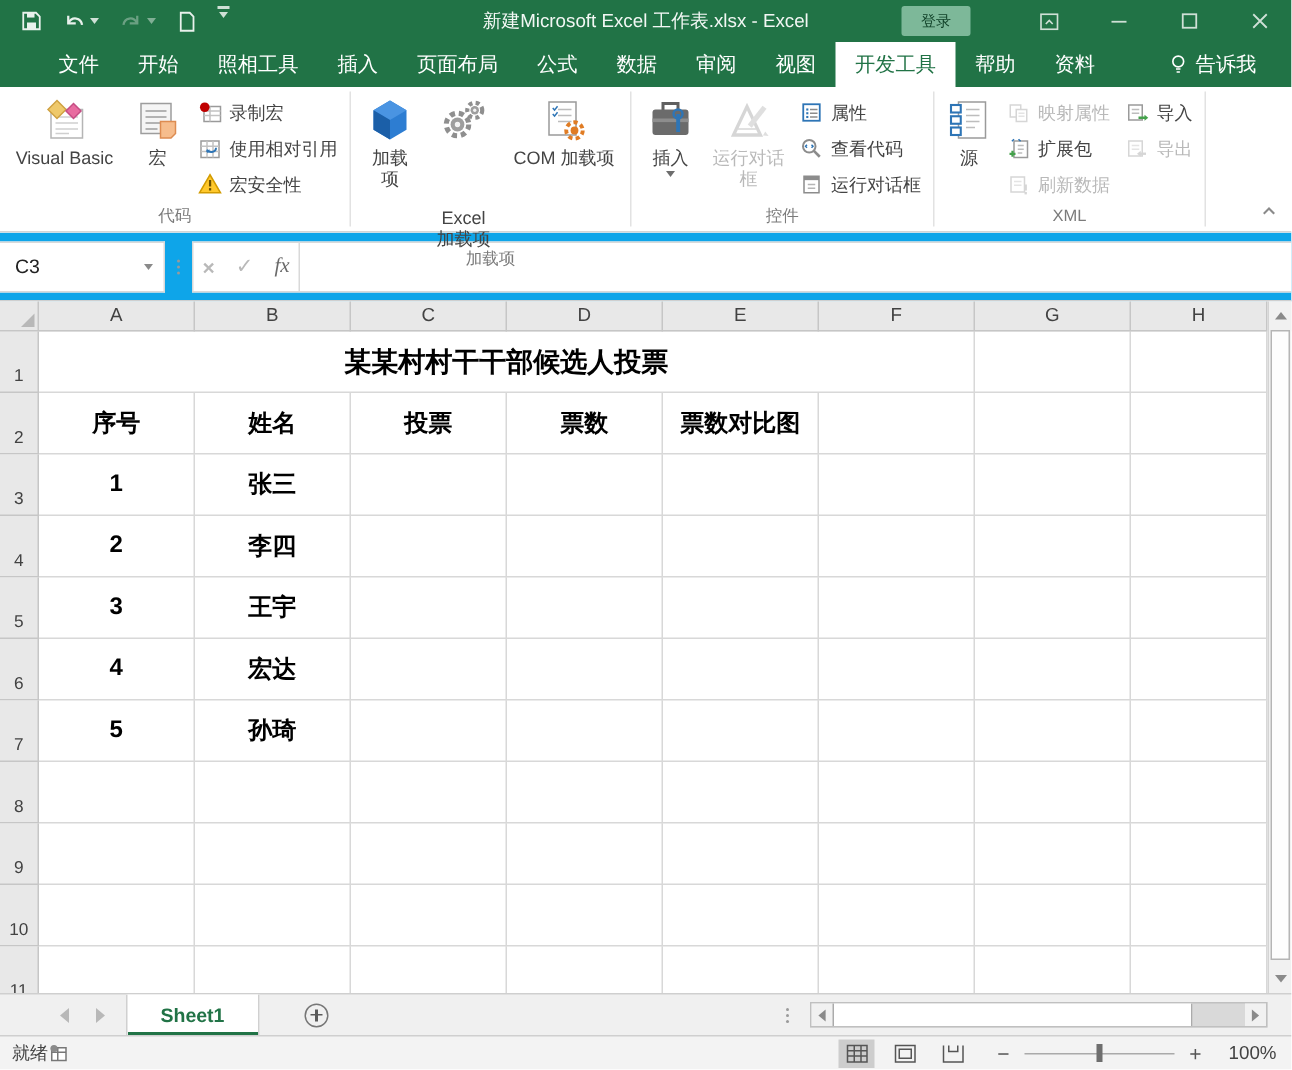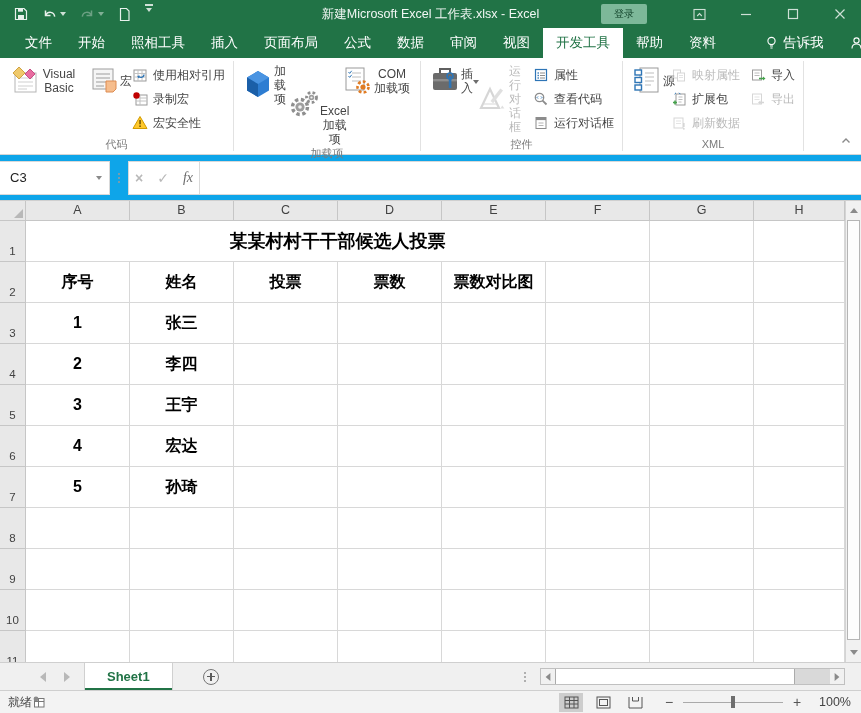--- a/index.html
+++ b/index.html
@@ -13,33 +13,33 @@
 .caret-down { width:0; height:0; border-left:3px solid transparent; border-right:3px solid transparent; border-top:4px solid #cfe0d6; }
 .qat-sep-caret { display:flex; flex-direction:column; align-items:center; gap:2px; }
 .qat-sep-caret .bar { width:8px; height:1.5px; background:#cfe0d6; }
 .doc-title { position:absolute; left:50%; transform:translateX(-50%); font-size:12.5px; color:#f2f7f4; white-space:nowrap; }
 .tb-right { margin-left:auto; display:flex; align-items:center; height:100%; }
 .signin { background:#7db899; color:#0e3f26; font-size:10px; padding:3px 13px; border-radius:2px; margin-right:22px; }
 .winbtn { width:34px; height:100%; display:flex; align-items:center; justify-content:center; margin-left:13px; }
 .winbtn svg { display:block; }
 
 
-.tabrow { height:30px; background:#217346; display:flex; align-items:stretch; padding-left:12px; }
+.tabrow { height:30px; background:#217346; display:flex; align-items:stretch; padding-left:26px; }
 .tab { display:flex; align-items:center; padding:0 13px; color:#fff; font-size:13.5px; white-space:nowrap; cursor:default; }
 .tab.active { background:#fff; color:#217346; }
 .tab-tellme { margin-left:24px; display:flex; align-items:center; gap:6px; }
 .tab-share { margin-left:auto; margin-right:6px; display:flex; align-items:center; gap:6px; }
 
 
 .ribbon { height:97px; background:#fff; border-bottom:1px solid #d5d5d5; display:flex; position:relative; }
 .rgroup { display:flex; flex-direction:column; padding:1px 3px 0; }
 .rg-content { flex:1; display:flex; align-items:flex-start; }
 .rg-label { height:17px; line-height:15px; text-align:center; font-size:11px; color:#7b7b7b; }
 .rsep { width:1px; background:#e2e2e2; margin:3px 0 3px; }
-.bigbtn { display:flex; flex-direction:row; align-items:center; padding:5px 5px 0; font-size:12px; color:#444; text-align:center; }
+.bigbtn { display:flex; flex-direction:column; align-items:center; padding:5px 5px 0; font-size:12px; color:#444; text-align:center; }
 .bigbtn .bicon { width:32px; height:32px; margin-bottom:2px; }
 .bigbtn .blabel { line-height:14px; }
 .smallcol { display:flex; flex-direction:column; padding-top:4px; }
 .smallbtn { display:flex; align-items:center; gap:5px; height:24px; padding:0 5px; font-size:12px; color:#444; white-space:nowrap; }
 .smallbtn .sicon { width:16px; height:16px; flex:none; }
 .dis { color:#b9b9b9 !important; }
 .dis svg { opacity:0.4; }
 .collapse-chevron { position:absolute; right:10px; bottom:8px; width:10px; height:10px; }
 .collapse-chevron svg { display:block; }
 
@@ -220,37 +220,37 @@
               <path d="M8 10h14M8 14h14M8 18h14M8 22h8" stroke="#9d9d9d"></path>
               <path d="M18 17h10v8l-3 3h-7z" fill="#f6bd8d" stroke="#dd8c52"></path>
             </svg>
         </span>
         <span class="blabel">宏</span>
       </div>
       <div class="smallcol">
         <div class="smallbtn">
           <span class="sicon">
             <svg width="16" height="16" viewBox="0 0 16 16">
+                <rect x="4" y="4" width="11" height="10" fill="#fff" stroke="#9a9a9a"></rect>
+                <path d="M4 7h11M4 10h11M8 4v10" stroke="#c2c2c2"></path>
+                <circle cx="4.5" cy="4.5" r="3.2" fill="#c00000"></circle>
+              </svg>
+          </span>
+          <span>录制宏</span>
+        </div>
+        <div class="smallbtn">
+          <span class="sicon">
+            <svg width="16" height="16" viewBox="0 0 16 16">
                 <rect x="2" y="3" width="12" height="11" fill="#fff" stroke="#9a9a9a"></rect>
                 <path d="M2 6.5h12M2 10h12M6 3v11M10 3v11" stroke="#c2c2c2"></path>
                 <path d="M12 7.5c0 3.5-5 3.5-6 1.2" fill="none" stroke="#2e75b6" stroke-width="1.3"></path>
                 <polygon points="5.2,9.6 8,8.6 6.6,11.2" fill="#2e75b6"></polygon>
               </svg>
           </span>
           <span>使用相对引用</span>
-        </div>
-        <div class="smallbtn">
-          <span class="sicon">
-            <svg width="16" height="16" viewBox="0 0 16 16">
-                <rect x="4" y="4" width="11" height="10" fill="#fff" stroke="#9a9a9a"></rect>
-                <path d="M4 7h11M4 10h11M8 4v10" stroke="#c2c2c2"></path>
-                <circle cx="4.5" cy="4.5" r="3.2" fill="#c00000"></circle>
-              </svg>
-          </span>
-          <span>录制宏</span>
         </div>
         <div class="smallbtn">
           <span class="sicon">
             <svg width="16" height="15" viewBox="0 0 16 15">
                 <polygon points="8,1.5 15,13.5 1,13.5" fill="#ffc82c" stroke="#d29b00"></polygon>
                 <rect x="7.3" y="5" width="1.5" height="4.3" fill="#6e5200"></rect>
                 <rect x="7.3" y="10.4" width="1.5" height="1.6" fill="#6e5200"></rect>
               </svg>
           </span>
           <span>宏安全性</span>

